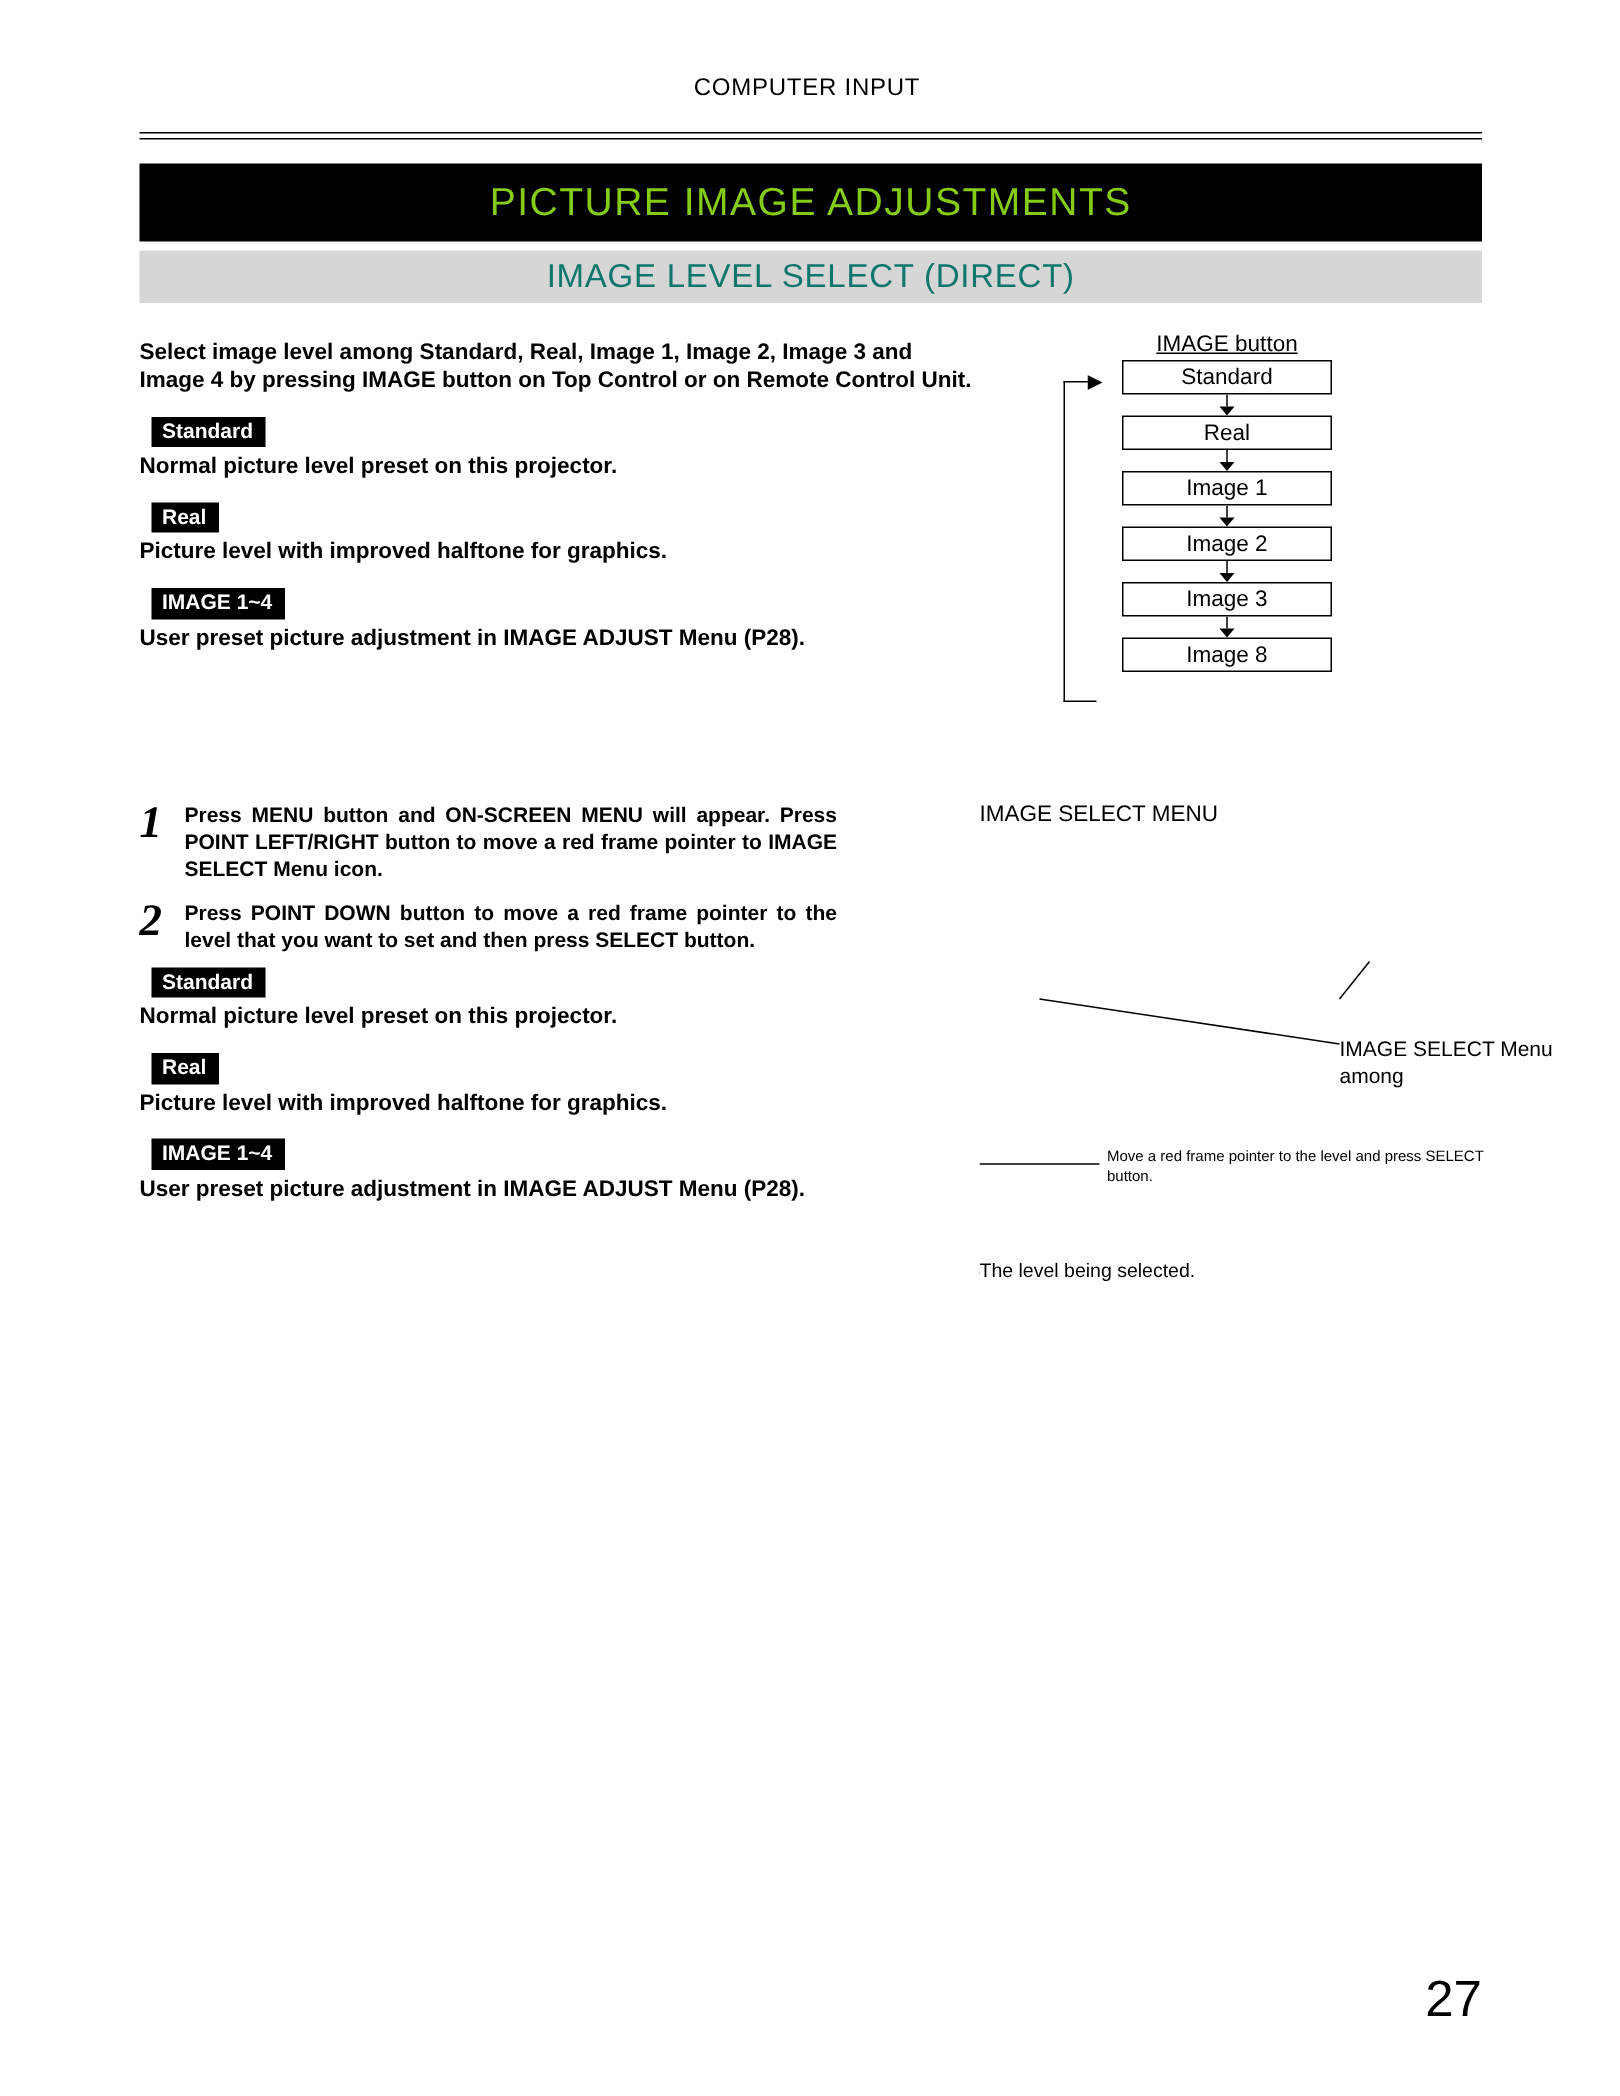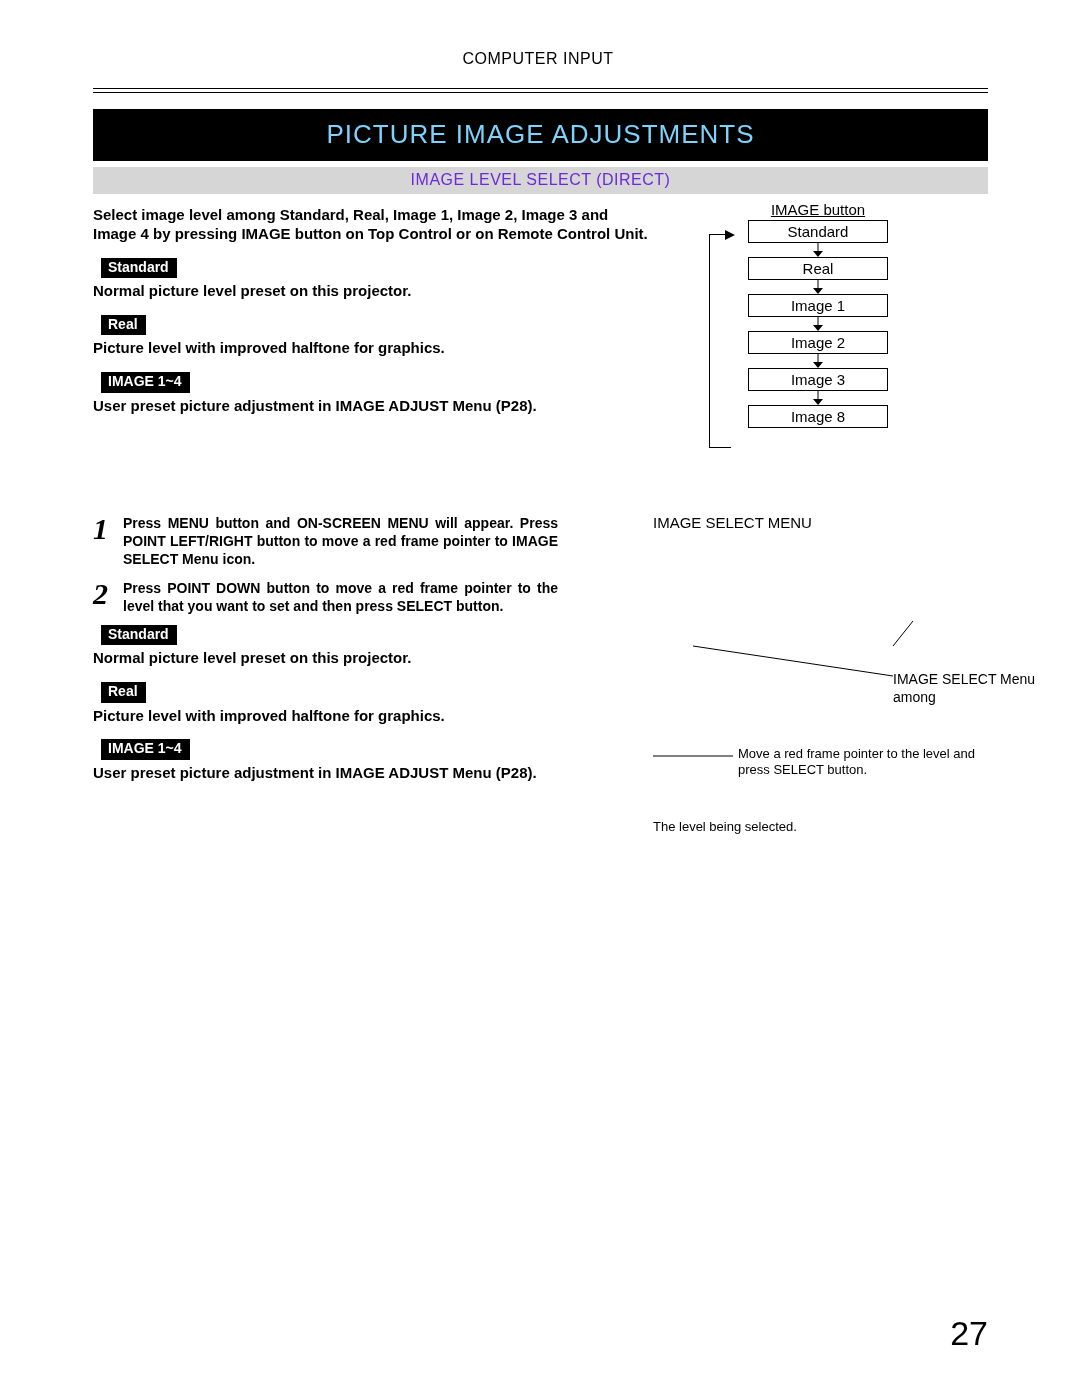--- a/index.html
+++ b/index.html
@@ -25,35 +25,35 @@
     margin-bottom: 20px;
   }
   .double-rule {
     border-top: 1.5px solid #000;
     border-bottom: 1.5px solid #000;
     height: 5px;
     margin-bottom: 16px;
   }
   .black-banner {
     background: #000;
-    color: #7dd3fc;
+    color: #84cc16;
     text-align: center;
     font-size: 26px;
     letter-spacing: 1px;
     padding: 10px 0 11px 0;
     margin-bottom: 6px;
   }
   .gray-banner {
     background: #d6d6d6;
-    color: #6d28d9;
-    text-align: center;
-    font-size: 16px;
+    color: #0f766e;
+    text-align: center;
+    font-size: 22px;
     letter-spacing: 0.5px;
     padding: 4px 0 5px 0;
-    margin-bottom: 12px;
+    margin-bottom: 24px;
   }
   .section {
     position: relative;
     min-height: 290px;
     margin-bottom: 18px;
   }
   .left-col {
     width: 555px;
     font-size: 15px;
     line-height: 1.25;
@@ -157,21 +157,21 @@
     top: 80px;
     width: 180px;
     font-size: 14px;
     line-height: 1.25;
   }
   .annot-text2 {
     position: absolute;
     left: 85px;
     top: 155px;
     width: 260px;
-    font-size: 13px;
+    font-size: 10px;
     line-height: 1.25;
   }
   .annot-text3 {
     position: absolute;
     left: 0px;
     top: 228px;
     width: 260px;
     font-size: 13px;
   }
   .page-number {

